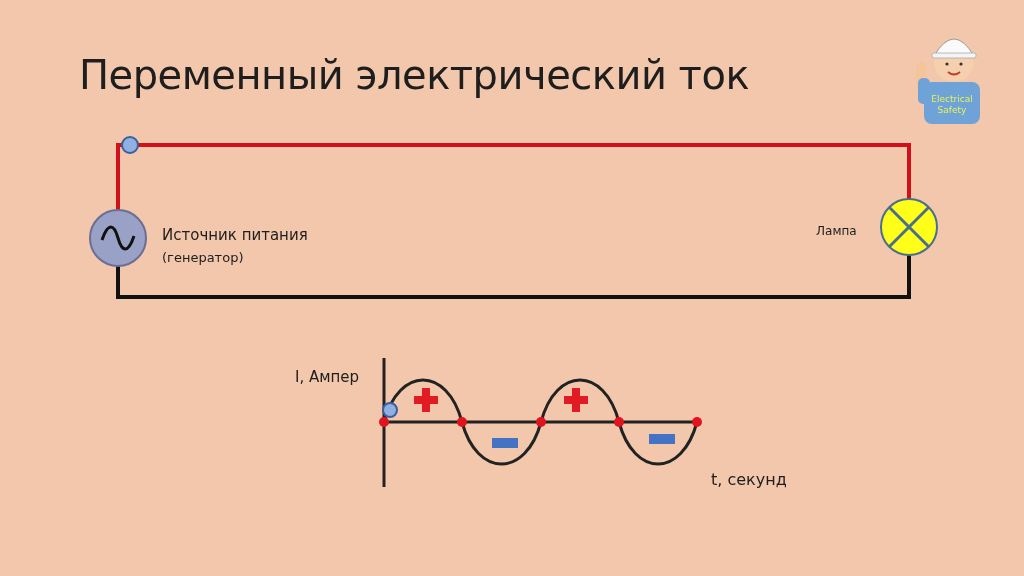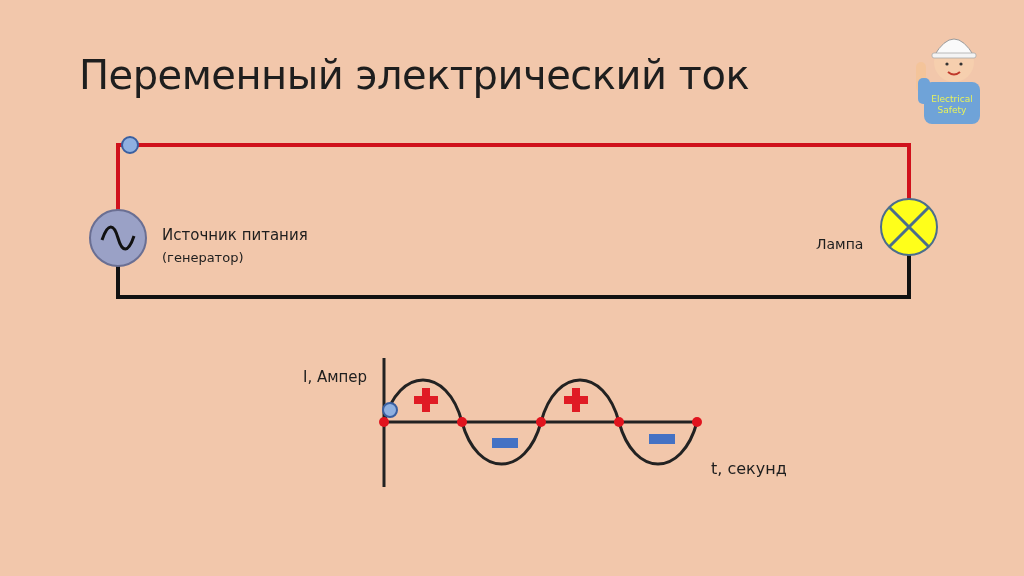--- a/index.html
+++ b/index.html
@@ -1,23 +1,23 @@
 <!DOCTYPE html>
 <html><head>
 <meta charset="utf-8">
 <style>
   html, body { margin:0; padding:0; }
   body { width:1024px; height:576px; background:#f2c7ab; position:relative; overflow:hidden; font-family:"Liberation Sans", sans-serif; }
   .title { position:absolute; left:0; width:828px; top:52px; text-align:center; font-size:40px; color:#1e1e1e; font-family:"DejaVu Sans", sans-serif; letter-spacing:-0.5px; }
   .lbl { position:absolute; font-family:"DejaVu Sans", sans-serif; color:#1e1e1e;margin-top:16px; }
   .src1 { left:162px; top:210px; font-size:15px; }
   .src2 { left:162px; top:234px; font-size:13px; }
-  .lamp { left:816px; top:220px; font-size:14px; }
-  .ylab { left:303px; top:352px; font-size:15px;text-align:center; }
-  .xlab { left:711px; top:443px; font-size:16px; }
+  .lamp { left:816px; top:208px; font-size:12px; }
+  .ylab { left:295px; top:352px; font-size:15px;text-align:center; }
+  .xlab { left:711px; top:454px; font-size:16px; }
   svg.diagram { position:absolute; left:0; top:0; }
   .mascot { position:absolute; left:912px; top:20px; width:80px; height:104px; }
 </style>
 </head>
 <body>
 
 <div class="title">Переменный электрический ток</div>
 
 <div class="mascot">
   <svg width="80" height="104" viewBox="0 0 80 104">

